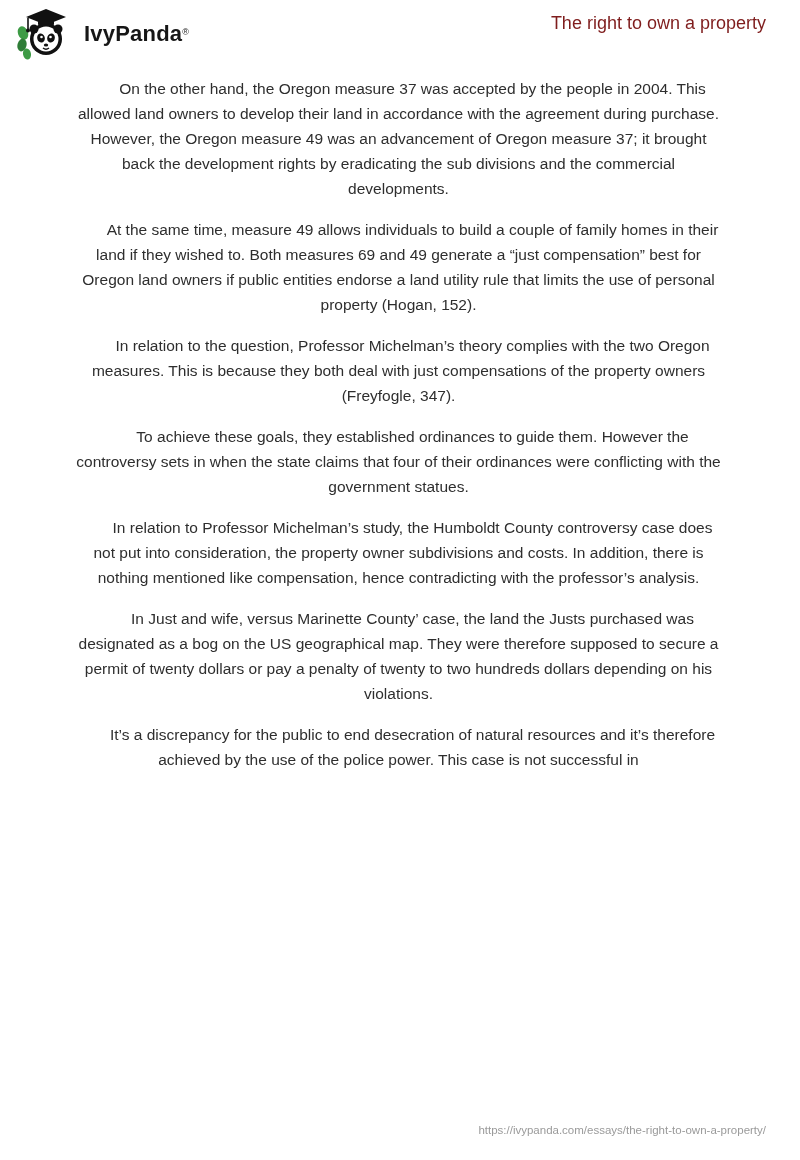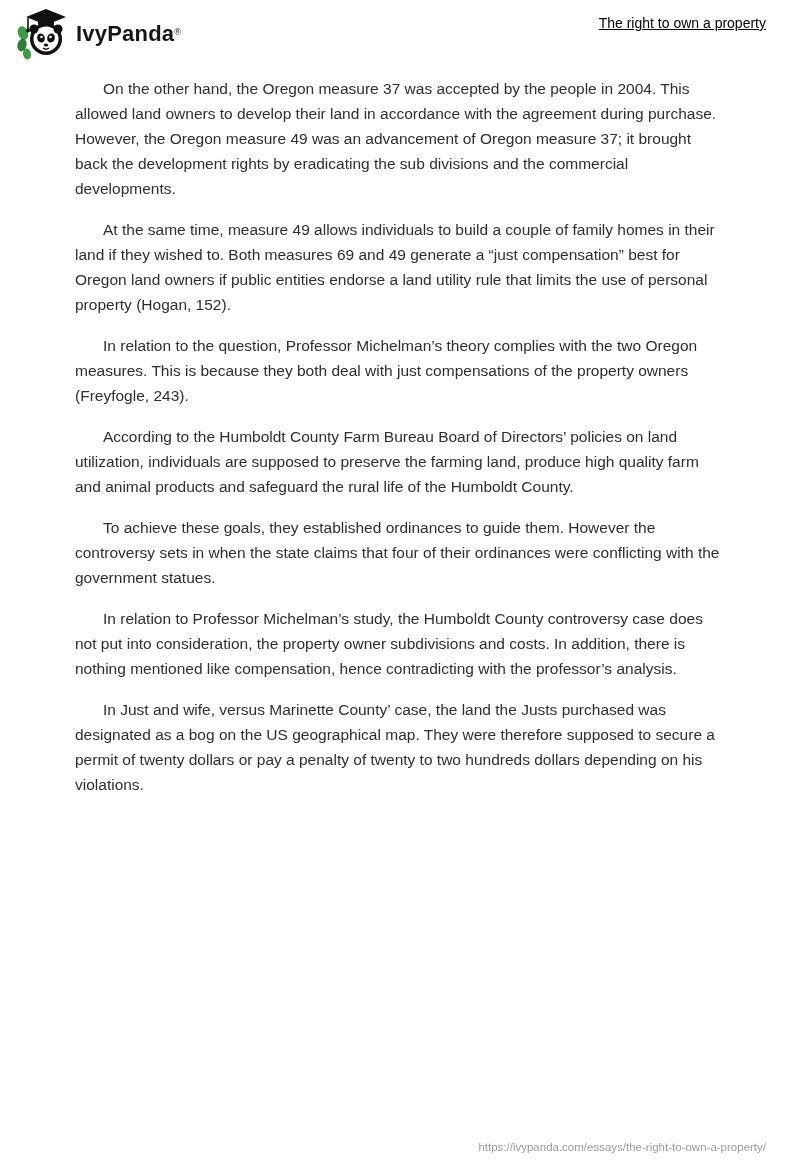--- a/index.html
+++ b/index.html
@@ -15,59 +15,59 @@
   
   .header {
     display: flex;
     align-items: center;
     padding: 8px 34px 4px 16px;
     height: 64px;
   }
   .brand {
     display: flex;
     align-items: center;
-    gap: 8px;
+    gap: 16px;
     cursor: pointer;
   }
   .brand-name {
     font-size: 22px;
     font-weight: bold;
     color: #161616;
     letter-spacing: 0.2px;
   }
   .brand-reg {
     font-size: 9px;
     vertical-align: super;
     color: #161616;
   }
   .header-title {
     margin-left: auto;
     margin-top: -22px;
-    font-size: 14px;
-    color: #000000;
-    text-decoration: underline;
+    font-size: 18px;
+    color: #7f1d1d;
   }
 
   
   .essay {
     padding: 12px 78px 0 75px;
   }
   .essay p {
     font-size: 15.5px;
     line-height: 25px;
     text-indent: 28px;
     margin-bottom: 16px;
     color: #2e2e2e;
+    text-align: center;
   }
 
   
   .footer {
     position: absolute;
     right: 34px;
-    bottom: 7px;
+    bottom: 24px;
     font-size: 11.5px;
     color: #9a9a9a;
   }
 </style>
 </head>
 <body>
 
 <div class="header">
   <div class="brand">
     <span style="display:inline-block; width:52px; height:54px;">
@@ -100,20 +100,20 @@
     <span>
       <span class="brand-name">IvyPanda</span><span class="brand-reg">®</span>
     </span>
   </div>
   <div class="header-title">The right to own a property</div>
 </div>
 
 <div class="essay">
   <p>On the other hand, the Oregon measure 37 was accepted by the people in 2004. This allowed land owners to develop their land in accordance with the agreement during purchase. However, the Oregon measure 49 was an advancement of Oregon measure 37; it brought back the development rights by eradicating the sub divisions and the commercial developments.</p>
   <p>At the same time, measure 49 allows individuals to build a couple of family homes in their land if they wished to. Both measures 69 and 49 generate a “just compensation” best for Oregon land owners if public entities endorse a land utility rule that limits the use of personal property (Hogan, 152).</p>
-  <p>In relation to the question, Professor Michelman’s theory complies with the two Oregon measures. This is because they both deal with just compensations of the property owners (Freyfogle, 243).</p>
-  <p>According to the Humboldt County Farm Bureau Board of Directors’ policies on land utilization, individuals are supposed to preserve the farming land, produce high quality farm and animal products and safeguard the rural life of the Humboldt County.</p>
+  <p>In relation to the question, Professor Michelman’s theory complies with the two Oregon measures. This is because they both deal with just compensations of the property owners (Freyfogle, 347).</p>
   <p>To achieve these goals, they established ordinances to guide them. However the controversy sets in when the state claims that four of their ordinances were conflicting with the government statues.</p>
   <p>In relation to Professor Michelman’s study, the Humboldt County controversy case does not put into consideration, the property owner subdivisions and costs. In addition, there is nothing mentioned like compensation, hence contradicting with the professor’s analysis.</p>
   <p>In Just and wife, versus Marinette County’ case, the land the Justs purchased was designated as a bog on the US geographical map. They were therefore supposed to secure a permit of twenty dollars or pay a penalty of twenty to two hundreds dollars depending on his violations.</p>
+  <p>It’s a discrepancy for the public to end desecration of natural resources and it’s therefore achieved by the use of the police power. This case is not successful in</p>
 </div>
 
 <div class="footer">https://ivypanda.com/essays/the-right-to-own-a-property/</div>
 
 </body></html>

